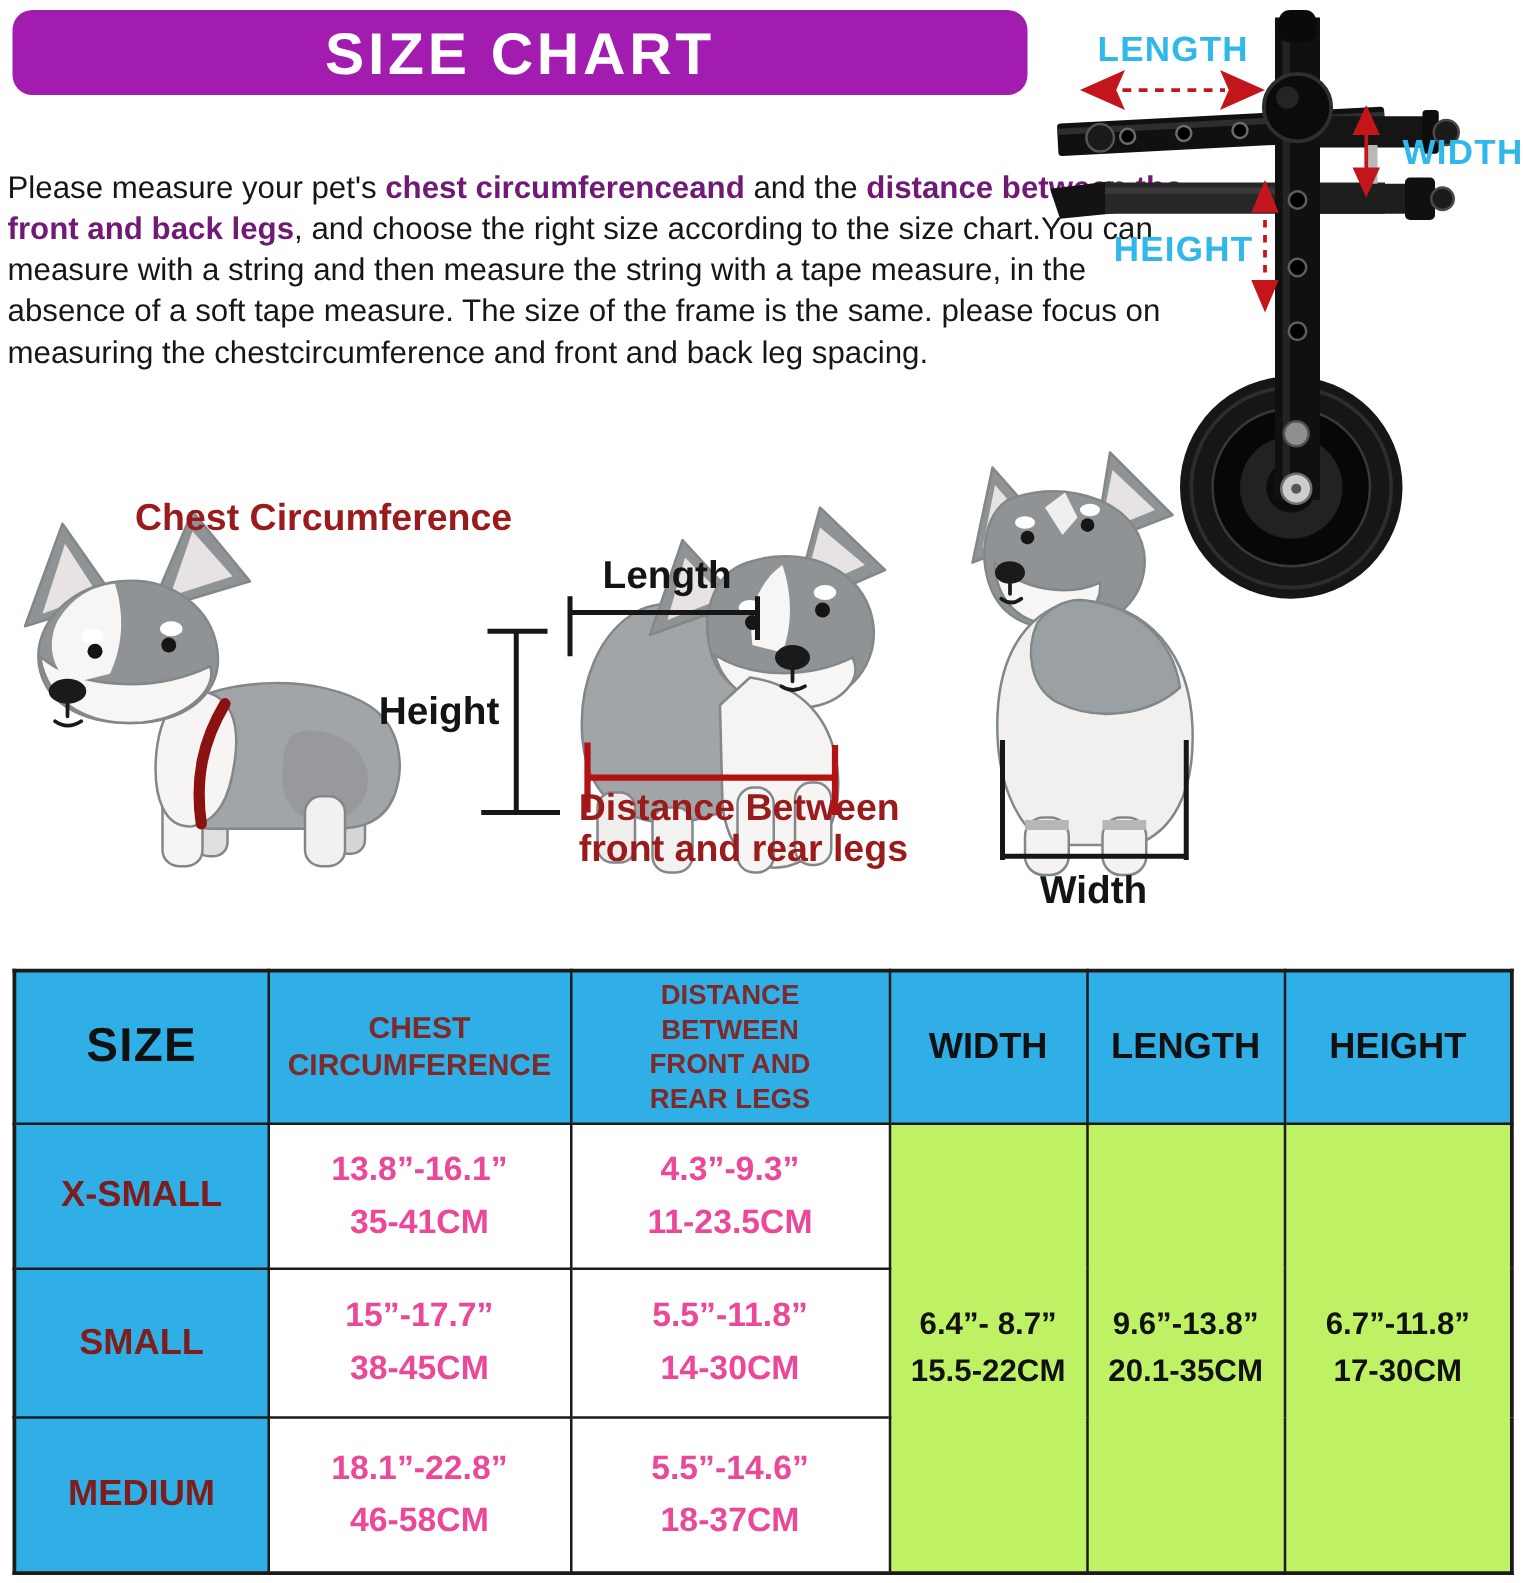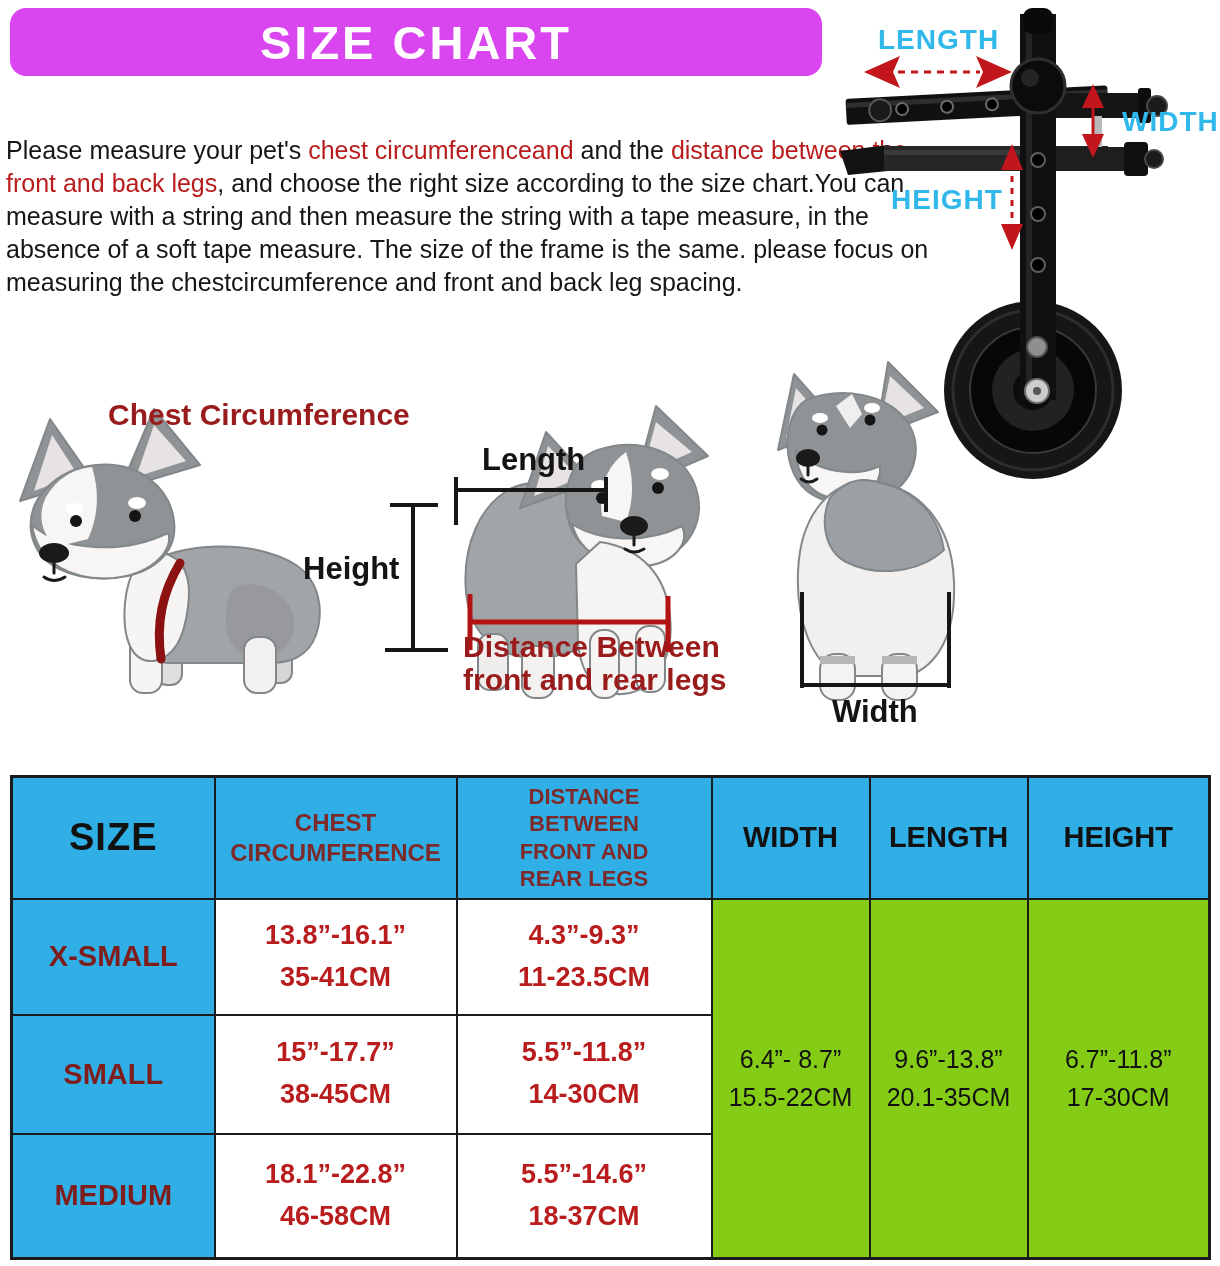--- a/index.html
+++ b/index.html
@@ -3,27 +3,27 @@
 <meta charset="utf-8">
 <style>
   html,body{margin:0;padding:0;background:#fff;}
   .canvas{
     position:relative;width:1220px;height:1266px;background:#ffffff;
     font-family:"Liberation Sans","DejaVu Sans",sans-serif;overflow:hidden;
   }
   .abs{position:absolute;}
   
   .title-bar{
-    left:10px;top:8px;width:812px;height:68px;background:#d946ef;border-radius:16px;
+    left:10px;top:8px;width:812px;height:68px;background:#a21caf;border-radius:16px;
     display:flex;align-items:center;justify-content:center;
   }
   .title-bar span{color:#ffffff;font-size:47px;font-weight:bold;letter-spacing:3px;}
   .reminder-heading{left:6px;top:90px;color:#2aa9e2;font-size:31px;font-weight:bold;letter-spacing:0.5px;}
   .reminder-text{left:6px;top:134px;width:948px;font-size:25px;line-height:33px;color:#161616;margin:0;}
-  .reminder-text .red{color:#b91c1c;}
+  .reminder-text .red{color:#701a75;font-weight:bold;}
   
   .frame-wrap{left:840px;top:0;width:380px;height:560px;}
   .cyan-label{position:absolute;color:#30b8ea;font-size:28px;font-weight:bold;letter-spacing:1px;}
   .lbl-length{left:38px;top:24px;}
   .lbl-width{left:282px;top:106px;}
   .lbl-height{left:51px;top:184px;}
   
   .dark-red-label{position:absolute;color:#991b1b;font-weight:bold;}
   .black-label{position:absolute;color:#141414;font-weight:bold;}
   .chest-label{left:108px;top:398px;font-size:30px;}
@@ -40,22 +40,22 @@
     border:2px solid #1b1b1b;text-align:center;vertical-align:middle;padding:0 6px;
   }
   .size-table{border:3px solid #1b1b1b;}
   .blue-cell{background:#2fafe6;}
   th.size-h{font-size:38px;color:#111;letter-spacing:1px;margin-top:12px;}
   th.red-h{font-size:24px;color:#7d2a2a;line-height:1.25;}
   th.red-h .wrap{display:inline-block;max-width:214px;}
   th.red-h .wrap-narrow{display:inline-block;max-width:136px;font-size:22px;}
   th.dim-h{font-size:29px;color:#111;}
   td.size-cell{font-size:29px;font-weight:bold;color:#7f1d1d;}
-  td.val{font-size:27px;font-weight:bold;color:#b91c1c;line-height:1.55;background:#fff;}
-  td.merged{font-size:25px;font-weight:normal;color:#111;line-height:1.55;background:#84cc16;}
+  td.val{font-size:27px;font-weight:bold;color:#ec4899;line-height:1.55;background:#fff;}
+  td.merged{font-size:25px;font-weight:bold;color:#111;line-height:1.55;background:#bef264;}
   .pre{white-space:pre-line;}
   svg{display:block;}
 </style>
 </head>
 <body>
 
 <div class="canvas">
 
   <div class="abs title-bar">
     <span>SIZE CHART</span>

